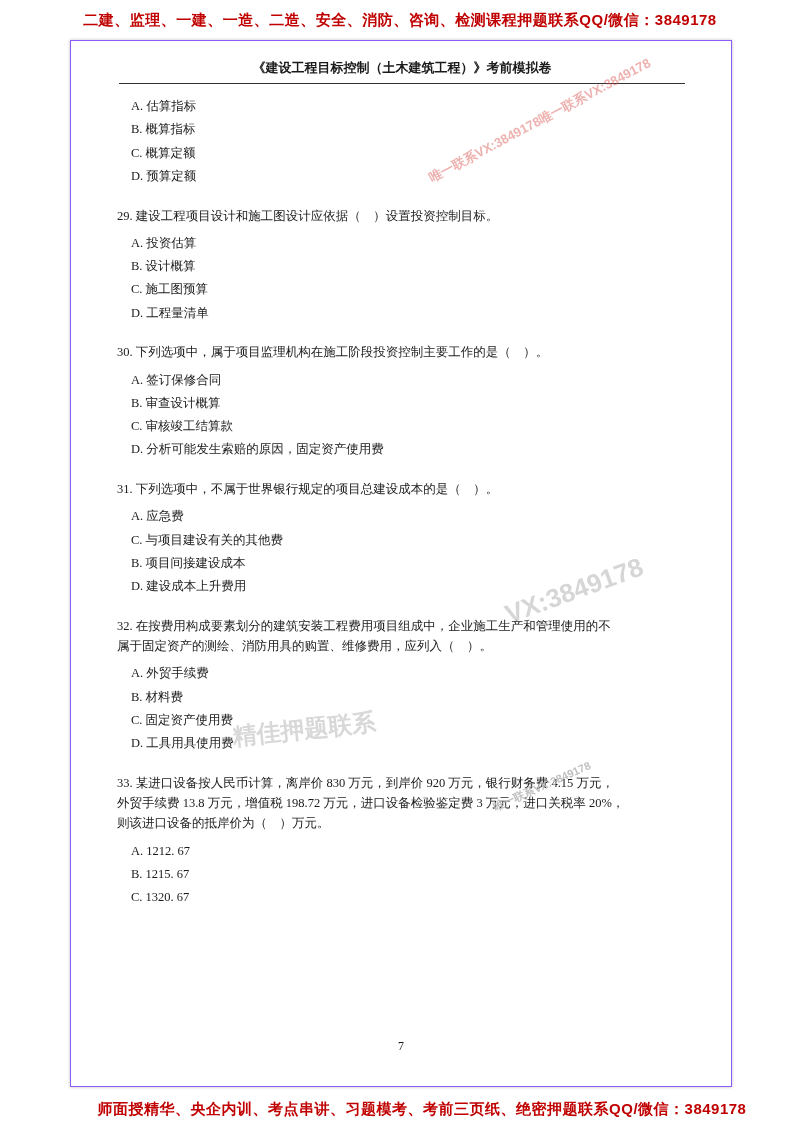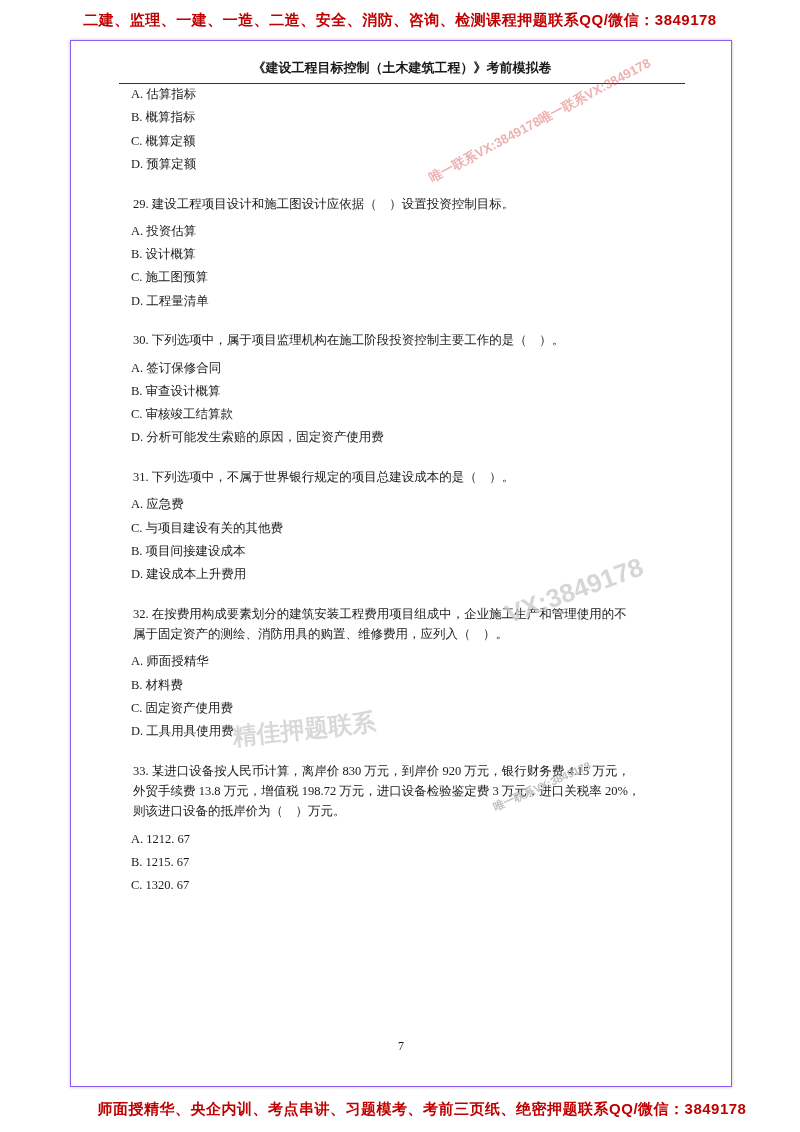--- a/index.html
+++ b/index.html
@@ -56,34 +56,34 @@
     font-size: 13px;
     font-weight: bold;
     font-family: "Liberation Serif", serif;
     padding-bottom: 6px;
     border-bottom: 1.5px solid #333;
   }
 
   .content {
     position: absolute;
     left: 46px;
-    top: 44px;
+    top: 56px;
     width: 570px;
     font-size: 12.5px;
     line-height: 1.5;
   }
 
   .opt-block { margin: 0 0 6px 0; }
   .opt {
     margin: 0 0 4.5px 0;
     padding-left: 14px;
     white-space: pre-wrap;
   }
   .question {
-    margin: 20px 0 8px 16px;
+    margin: 20px 0 8px 0;
     white-space: pre-wrap;
     line-height: 1.62;
   }
 
   .page-number {
     position: absolute;
     left: 0;
     top: 998px;
     width: 660px;
     text-align: center;
@@ -172,21 +172,21 @@
         <div class="question">31. 下列选项中，不属于世界银行规定的项目总建设成本的是（    ）。</div>
         <div class="opt">A. 应急费</div>
         <div class="opt">C. 与项目建设有关的其他费</div>
         <div class="opt">B. 项目间接建设成本</div>
         <div class="opt">D. 建设成本上升费用</div>
       </div>
 
       <div>
         <div class="question">32. 在按费用构成要素划分的建筑安装工程费用项目组成中，企业施工生产和管理使用的不
 属于固定资产的测绘、消防用具的购置、维修费用，应列入（    ）。</div>
-        <div class="opt">A. 师面授精华</div>
+        <div class="opt">A. 外贸手续费</div>
         <div class="opt">B. 材料费</div>
         <div class="opt">C. 固定资产使用费</div>
         <div class="opt">D. 工具用具使用费</div>
       </div>
 
       <div>
         <div class="question">33. 某进口设备按人民币计算，离岸价 830 万元，到岸价 920 万元，银行财务费 4.15 万元，
 外贸手续费 13.8 万元，增值税 198.72 万元，进口设备检验鉴定费 3 万元，进口关税率 20%，
 则该进口设备的抵岸价为（    ）万元。</div>
         <div class="opt">A. 1212. 67</div>

